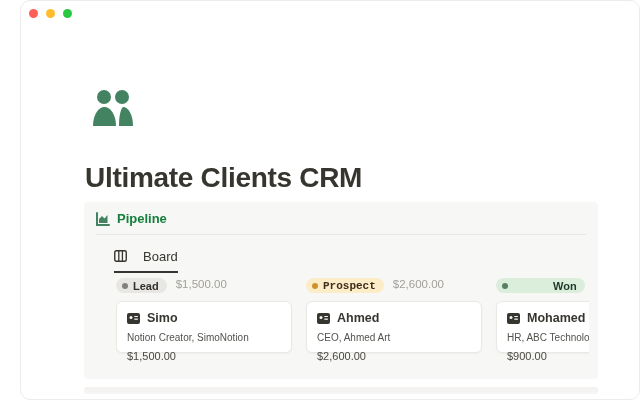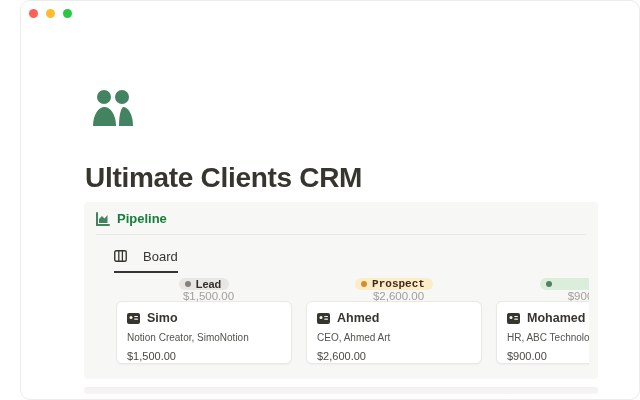--- a/index.html
+++ b/index.html
@@ -51,35 +51,35 @@
     font-size:13px;font-weight:500;color:#37352f;
     cursor:pointer;
   }
 
   .board-wrap{
     position:absolute;left:32px;right:9px;top:74px;bottom:0;
     overflow:hidden;
   }
   .board{display:flex;gap:14px;}
   .column{width:176px;flex:0 0 176px;}
-  .col-head{display:flex;align-items:center;height:16px;margin:2px 0 7px 0;flex-direction:column;}
+  .col-head{display:flex;align-items:flex-start;height:16px;margin:2px 0 7px 0;}
   .pill{
     display:inline-flex;align-items:center;gap:5px;
     height:15px;padding:0 8px 0 6px;border-radius:9px;
     font-size:11px;font-weight:600;color:#32302c;
   }
   .pill .pdot{width:6px;height:6px;border-radius:50%;}
   .pill.prospect{color:#402c1b;font-family:Liberation Mono, monospace;}
   .pill.won{color:#1c3829;}
   .col-sum{margin-left:9px;font-size:11.5px;color:#a19f9b;}
 
   .card{
     background:#ffffff;border:1px solid #e9e8e5;border-radius:6px;
     box-shadow:0 1px 2px rgba(15,15,15,0.04);
-    padding:9px 10px 10px 10px;height:63px;box-sizing:border-box;
+    padding:9px 10px 10px 10px;height:52px;box-sizing:border-box;
     cursor:pointer;
   }
   .card-title{display:flex;align-items:center;gap:7px;font-size:12.5px;font-weight:600;color:#37352f;}
   .card-sub{margin-top:7px;font-size:10px;color:#54524e;}
   .card-amt{margin-top:7px;font-size:11px;color:#4a4843;}
 
   
   .bottom-strip{
     position:absolute;left:63px;top:386px;width:514px;height:7px;
     background:linear-gradient(#f2f1ef,#f7f6f4);border-radius:3px;

